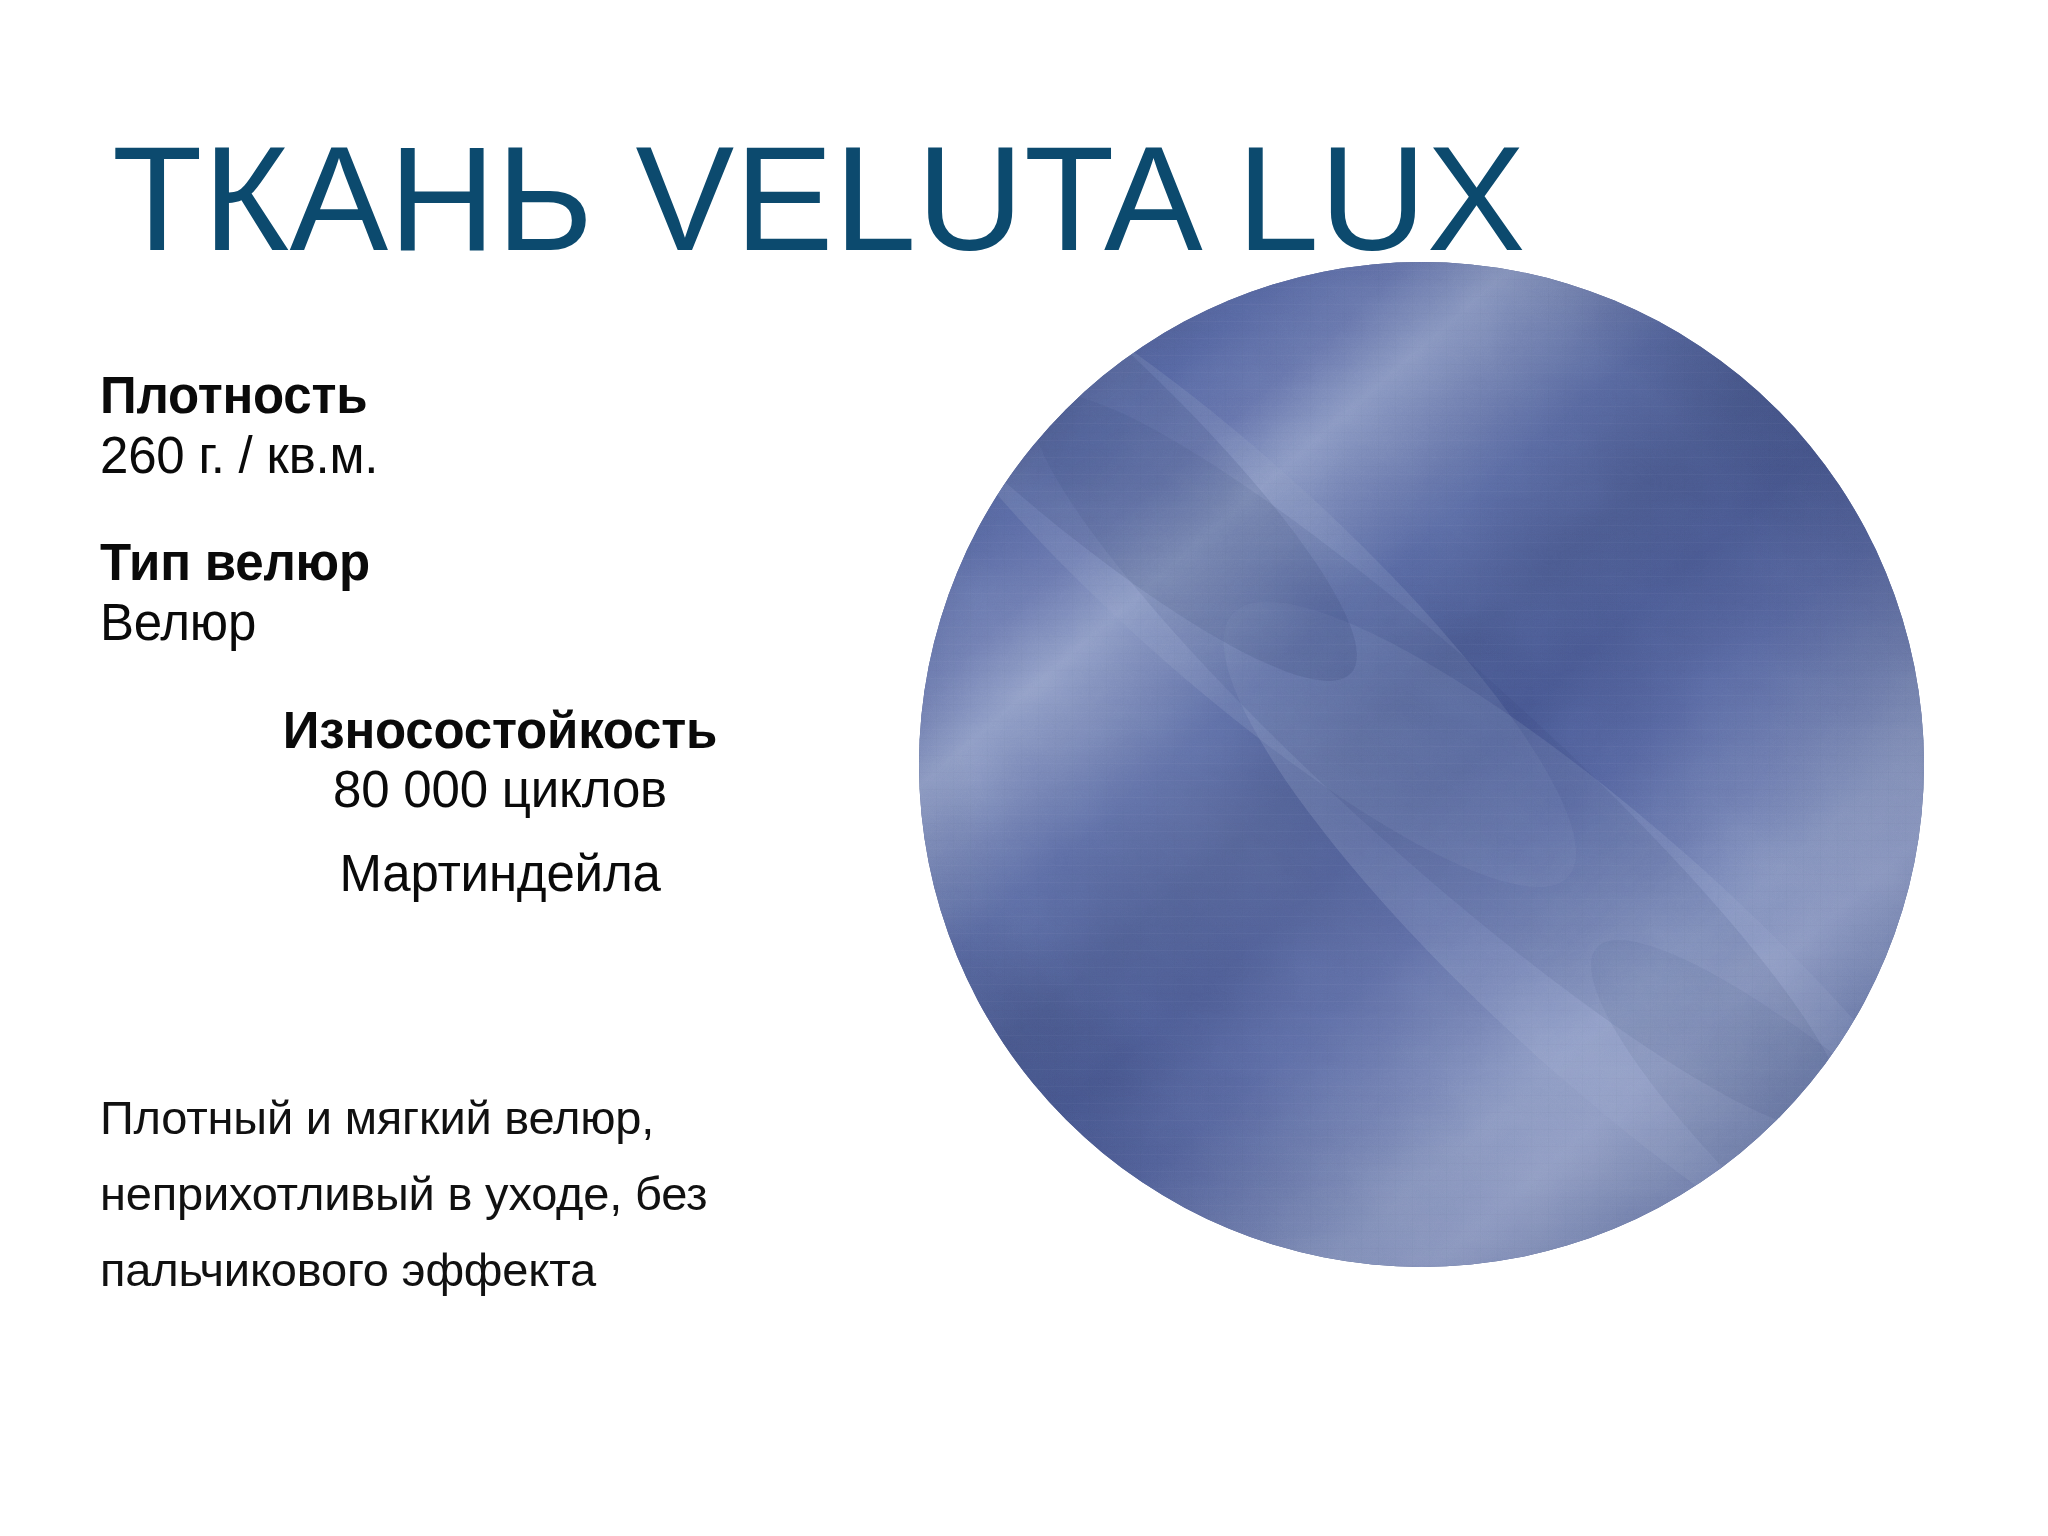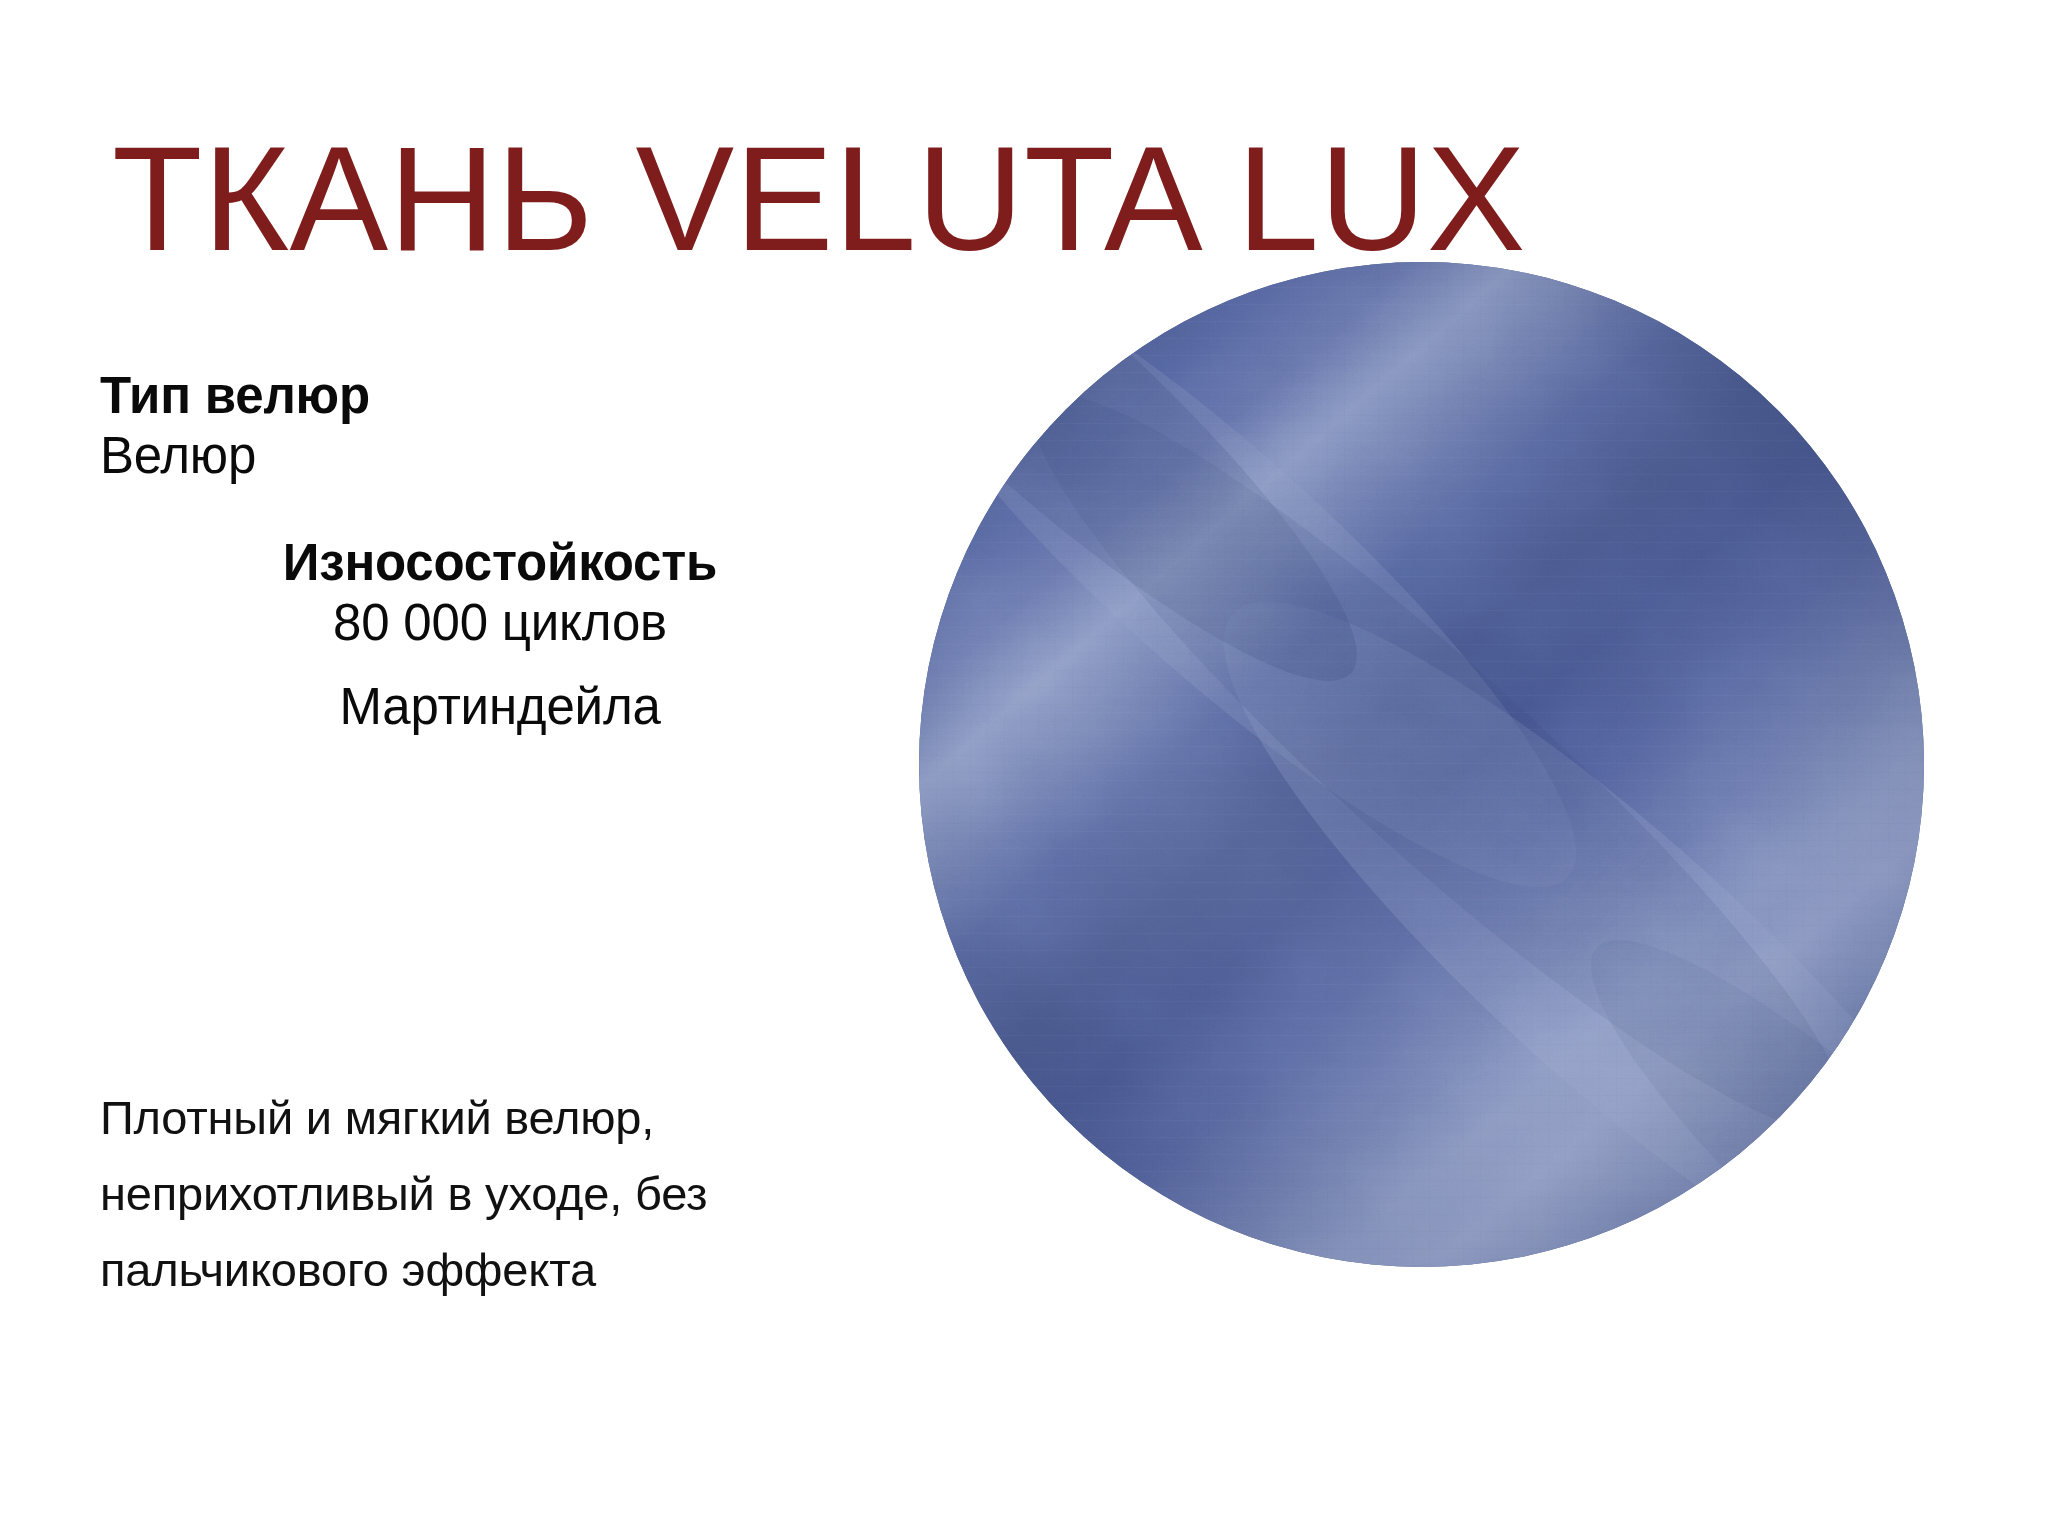--- a/index.html
+++ b/index.html
@@ -24,21 +24,21 @@
 
   
   .title {
     position: absolute;
     left: 112px;
     top: 22px;
     font-size: 148px;
     line-height: 1.06;
     font-weight: 300;
     letter-spacing: 0.5px;
-    color: #7f1d1d;
+    color: #0c4a6e;
     white-space: nowrap;
   }
 
   
   .specs {
     position: absolute;
     left: 100px;
     top: 366px;
     width: 800px;
   }
@@ -106,20 +106,24 @@
 </style>
 </head>
 <body>
 
 <div class="page">
 
   <h1 class="title">ТКАНЬ VELUTA LUX</h1>
 
   <div class="specs">
 
+    <div class="spec-block b-density">
+      <div class="spec-label">Плотность</div>
+      <div class="spec-value">260 г. / кв.м.</div>
+    </div>
 
     <div class="spec-block b-type">
       <div class="spec-label">Тип велюр</div>
       <div class="spec-value">Велюр</div>
     </div>
 
     <div class="spec-block b-wear">
       <div class="spec-label">Износостойкость</div>
       <div class="spec-value">80 000 циклов</div>
       <div class="spec-value second-line">Мартиндейла</div>

